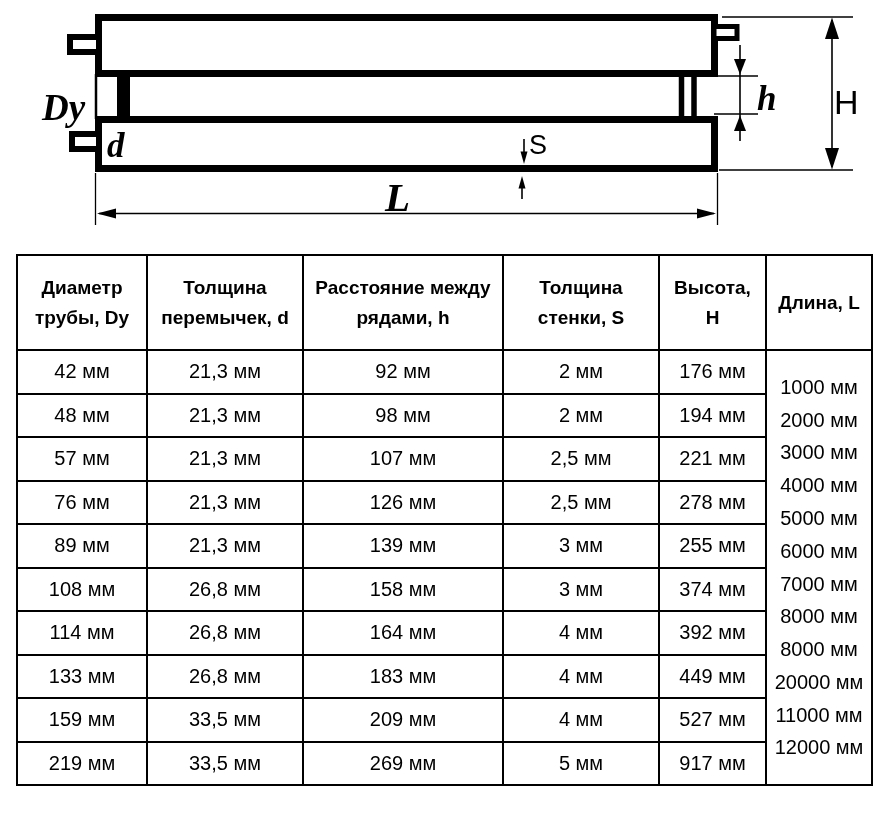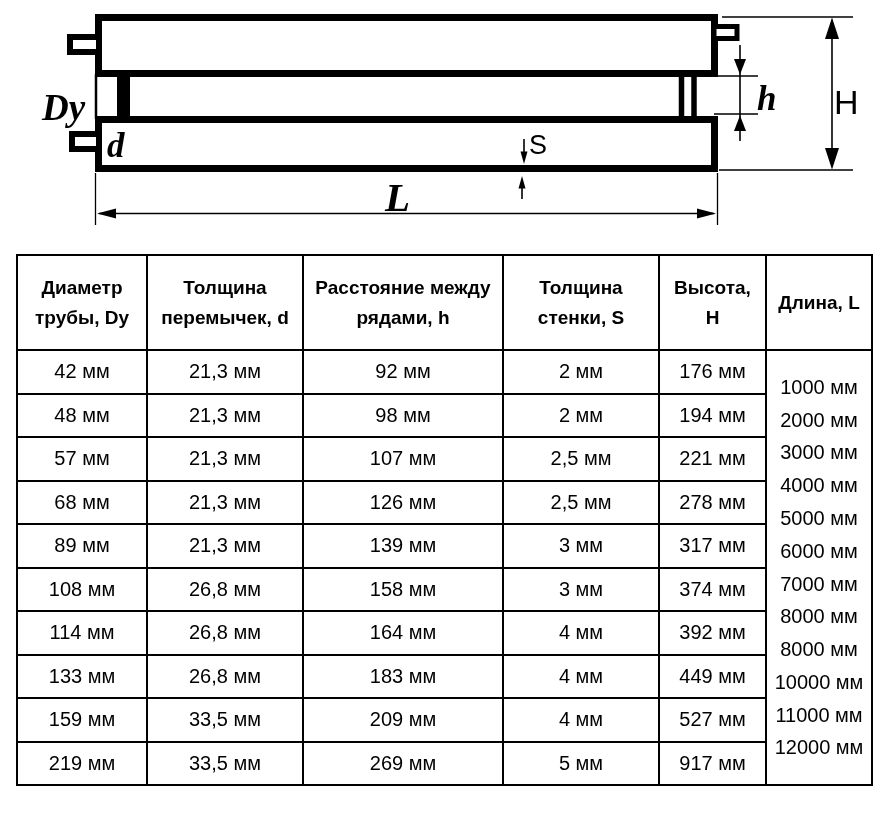--- a/index.html
+++ b/index.html
@@ -93,53 +93,53 @@
           <div class="len-wrap">
             <div>1000 мм</div>
             <div>2000 мм</div>
             <div>3000 мм</div>
             <div>4000 мм</div>
             <div>5000 мм</div>
             <div>6000 мм</div>
             <div>7000 мм</div>
             <div>8000 мм</div>
             <div>8000 мм</div>
-            <div>10000 мм</div>
+            <div>20000 мм</div>
             <div>11000 мм</div>
             <div>12000 мм</div>
           </div>
         </td>
       </tr>
       <tr>
         <td>48 мм</td>
         <td>21,3 мм</td>
         <td>98 мм</td>
         <td>2 мм</td>
         <td>194 мм</td>
       </tr>
       <tr>
         <td>57 мм</td>
         <td>21,3 мм</td>
         <td>107 мм</td>
         <td>2,5 мм</td>
         <td>221 мм</td>
       </tr>
       <tr>
-        <td>68 мм</td>
+        <td>76 мм</td>
         <td>21,3 мм</td>
         <td>126 мм</td>
         <td>2,5 мм</td>
         <td>278 мм</td>
       </tr>
       <tr>
         <td>89 мм</td>
         <td>21,3 мм</td>
         <td>139 мм</td>
         <td>3 мм</td>
-        <td>317 мм</td>
+        <td>255 мм</td>
       </tr>
       <tr>
         <td>108 мм</td>
         <td>26,8 мм</td>
         <td>158 мм</td>
         <td>3 мм</td>
         <td>374 мм</td>
       </tr>
       <tr>
         <td>114 мм</td>

